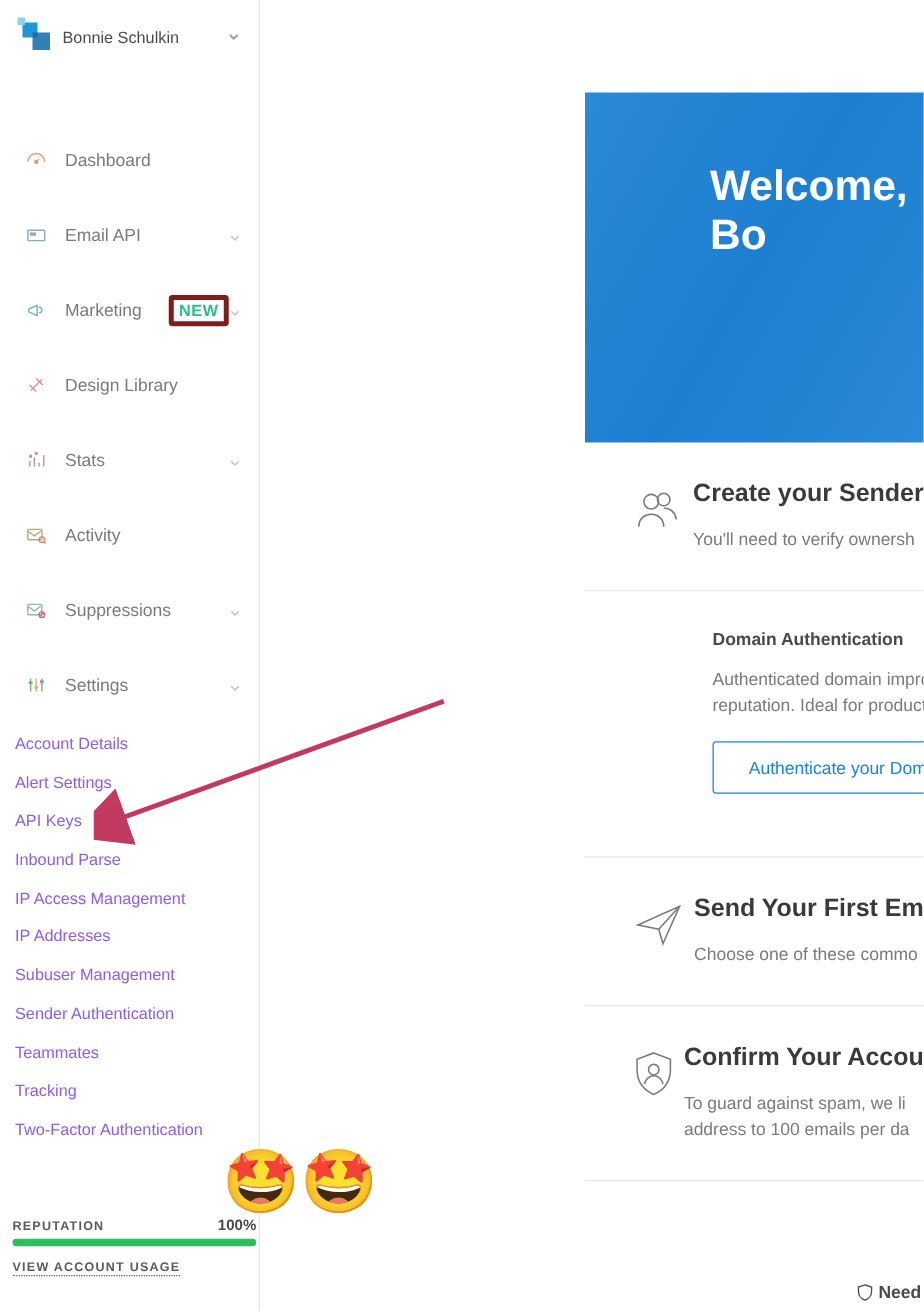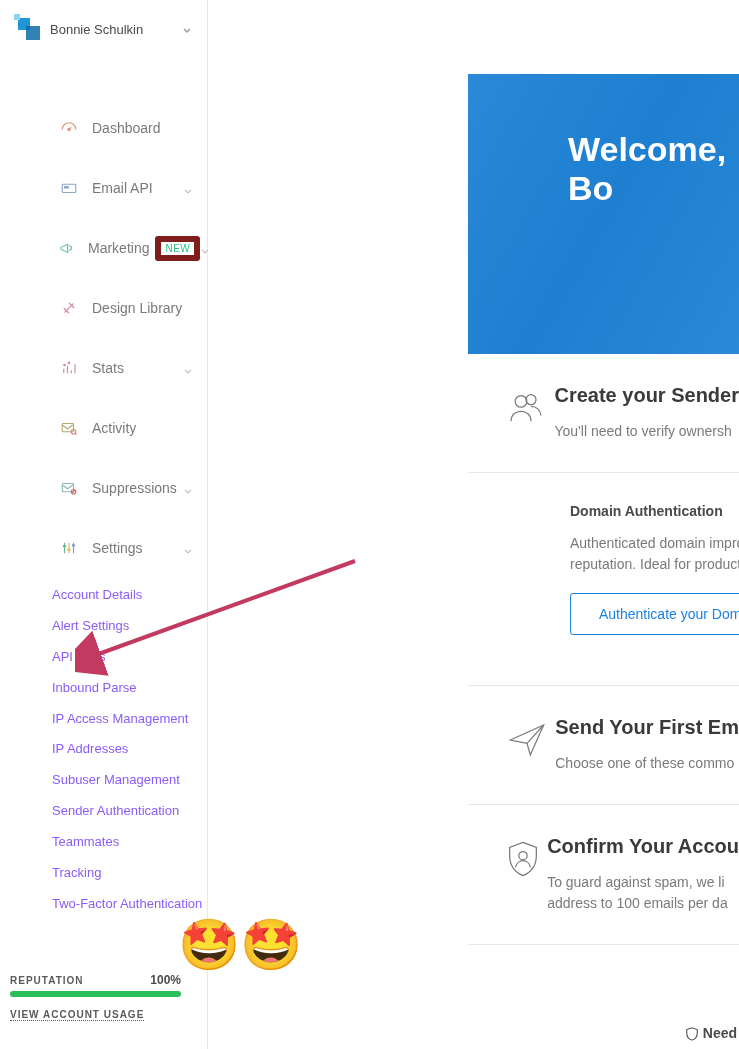--- a/index.html
+++ b/index.html
@@ -6,31 +6,31 @@
 body { font-family: -apple-system, BlinkMacSystemFont, "Segoe UI", Helvetica, Arial, sans-serif; background: #fff; width: 739px; height: 1049px; overflow: hidden; position: relative; }
 .sidebar { position: absolute; left: 0; top: 0; width: 208px; height: 100%; background: #fff; border-right: 1px solid #e8e8e8; }
 .user-row { display: flex; align-items: center; padding: 18px 12px 18px 18px; position: relative; }
 .logo-block { width: 22px; height: 22px; margin-right: 10px; position: relative; }
 .logo-block::before { content: ""; position: absolute; left: 0; top: 0; width: 12px; height: 12px; background: #2196d6; }
 .logo-block::after { content: ""; position: absolute; left: 8px; top: 8px; width: 14px; height: 14px; background: #0e6ba8; opacity: 0.85; }
 .logo-block .pix { position: absolute; left: -4px; top: -4px; width: 6px; height: 6px; background: #8ad3f2; }
 .username { font-size: 13px; color: #4a4a4a; flex: 1; white-space: nowrap; overflow: hidden; text-overflow: ellipsis; }
 .chev { width: 14px; height: 14px; position: relative; }
 .chev svg { width: 12px; height: 12px; stroke: #9b9b9b; }
-.nav { padding-top: 40px; margin-left: 40px; }
+.nav { padding-top: 40px; }
 .nav-item { display: flex; align-items: center; padding: 0 12px 0 18px; height: 60px; cursor: pointer; position: relative; }
 .nav-icon { width: 22px; height: 22px; margin-right: 12px; display: flex; align-items: center; justify-content: center; }
 .nav-icon svg { width: 18px; height: 18px; }
 .nav-label { font-size: 14px; color: #7a7a7a; flex: 1; }
 .nav-chev { width: 12px; height: 12px; }
 .nav-chev svg { width: 10px; height: 10px; stroke: #c0c0c0; }
-.new-badge { font-size: 10px; font-weight: 400; color: #2abf88; padding: 1px 4px; border: 6px solid #7f1d1d; border-radius: 3px; margin-left: 6px; letter-spacing: 0.5px; }
+.new-badge { font-size: 13px; font-weight: 700; color: #2abf88; padding: 1px 4px; border: 4px solid #7f1d1d; border-radius: 3px; margin-left: 6px; letter-spacing: 0.5px; }
 .submenu { padding: 2px 0 10px 12px; }
 .sub-item { display: block; font-size: 13px; color: #8b5cf6; padding: 7px 0; cursor: pointer; line-height: 1.3; max-width: 155px; }
-.rep-block { position: absolute; bottom: 52px; left: 10px; right: 26px; }
+.rep-block { position: absolute; bottom: 52px; left: 10px; right: 2px; }
 .rep-row { display: flex; justify-content: space-between; align-items: baseline; margin-bottom: 4px; }
 .rep-label { font-size: 10px; font-weight: 700; letter-spacing: 1px; color: #5a5a5a; }
 .rep-val { font-size: 12px; font-weight: 700; color: #4a4a4a; }
 .rep-bar { height: 6px; background: #2abf5a; border-radius: 3px; }
 .usage-link { position: absolute; bottom: 28px; left: 10px; font-size: 10px; font-weight: 700; letter-spacing: 1px; color: #5a5a5a; border-bottom: 1px dotted #5a5a5a; cursor: pointer; }
 .content { position: absolute; left: 468px; top: 74px; right: 0; }
 .hero { background: linear-gradient(120deg, #2a8ad8 0%, #1e7ed0 50%, #2a8ad8 100%); color: #fff; padding: 56px 0 56px 100px; height: 280px; }
 .hero h1 { font-size: 34px; font-weight: 700; margin-bottom: 30px; }
 .hero p { font-size: 19px; font-weight: 300; }
 .card { border-bottom: 1px solid #e8e8e8; padding: 30px 0 30px 30px; display: flex; }

